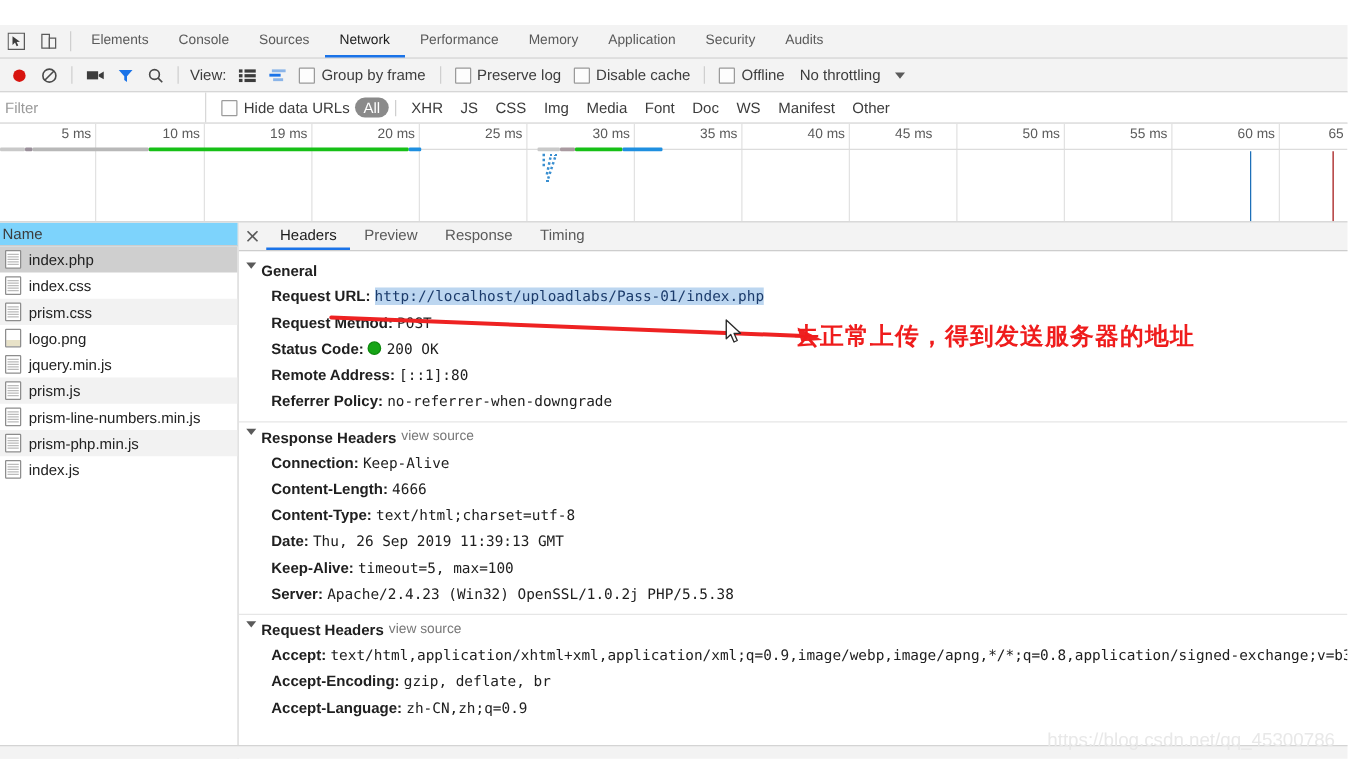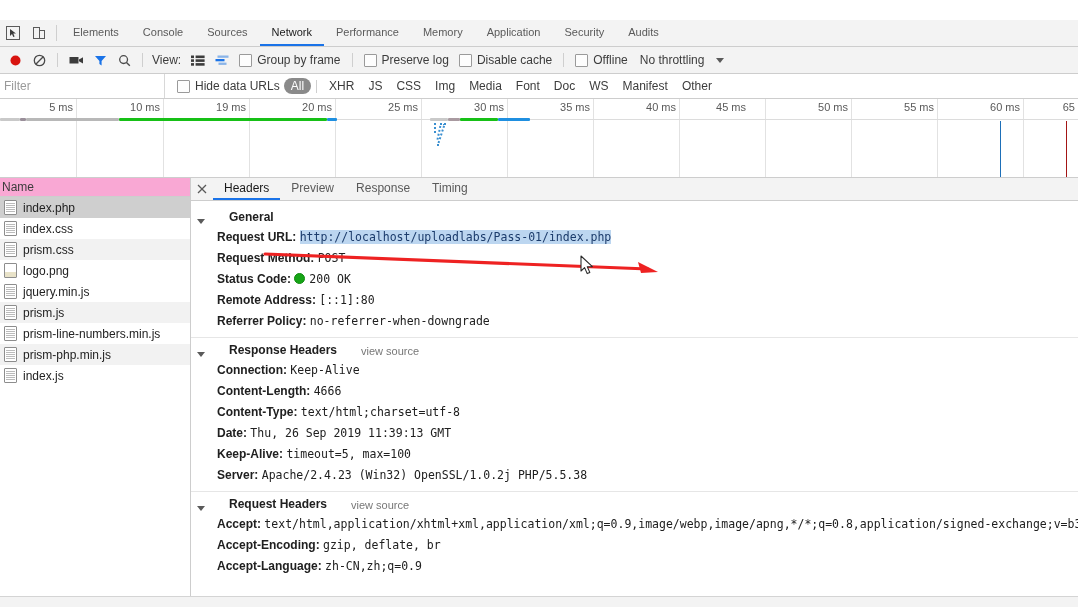--- a/index.html
+++ b/index.html
@@ -95,21 +95,21 @@
 
   
   .main{flex:1 1 auto;display:flex;min-height:0;border-top:0;}
   .namecol{
     width:190px;flex:0 0 190px;display:flex;flex-direction:column;
     border-right:1px solid #cdcdcd;background:#ffffff;min-height:0;
   }
   .namehdr{
     height:18px;flex:0 0 18px;display:flex;align-items:center;
     padding-left:2px;font-size:12px;color:#3c3c3c;
-    background:#f9a8d4;border-bottom:1px solid #cdcdcd;
+    background:#7dd3fc;border-bottom:1px solid #cdcdcd;
   }
   .filelist{flex:1 1 auto;overflow:hidden;}
   .filerow{
     height:21px;display:flex;align-items:center;gap:6px;padding-left:4px;
     font-size:12px;color:#222;white-space:nowrap;
   }
   .filerow.odd{background:#f2f2f2;}
   .filerow.sel{background:#cfcfcf;}
   .fic{
     width:11px;height:13px;flex:0 0 11px;border:1px solid #8d8d8d;background:#fff;
@@ -134,21 +134,21 @@
     color:#5a5a5a;font-size:13px;
   }
   .dtab{
     padding:0 11px;display:flex;align-items:center;font-size:12px;color:#5a5a5a;
     border-bottom:2px solid transparent;white-space:nowrap;
   }
   .dtab.active{color:#1a1a1a;border-bottom:2px solid #1a73e8;}
   .dbody{flex:1 1 auto;overflow:hidden;padding:6px 0 0 0;position:relative;}
 
   .sect-title{
-    display:flex;align-items:flex-end;gap:24px;
+    display:flex;align-items:flex-start;gap:4px;
     font-size:12px;font-weight:bold;color:#202020;
     padding:3px 0 3px 6px;
   }
   .tri{
     width:0;height:0;border-left:4px solid transparent;border-right:4px solid transparent;
     border-top:5px solid #5a5a5a;flex:0 0 auto;
   }
   .viewsrc{font-weight:normal;color:#777;font-size:11px;}
   .hdr-line{
     padding:3px 0 3px 26px;font-size:12px;line-height:15px;color:#202020;
@@ -512,15 +512,17 @@
 
   <svg class="anno-arrow" style="left:260px;top:248px;" width="400" height="30">
     <line x1="5" y1="6" x2="388" y2="21" stroke="#ee2222" stroke-width="3.2" stroke-linecap="round"></line>
     <polygon points="398,24 378,14 381,25" fill="#ee2222"></polygon>
   </svg>
 
   <svg class="cursor" style="left:580px;top:255px;" width="16" height="22">
     <path d="M1,1 L1,16 L4.6,12.6 L7.2,18.6 L9.8,17.4 L7.3,11.8 L12.4,11.6 Z" fill="#ffffff" stroke="#2b2b2b" stroke-width="1.1" stroke-linejoin="round"></path>
   </svg>
 
-
+  <div class="anno-text" style="left:636px;top:256px;">去正常上传，得到发送服务器的地址</div>
+
+  <div class="watermark">https://blog.csdn.net/qq_45300786</div>
 
 </div>
 
 </body></html>

